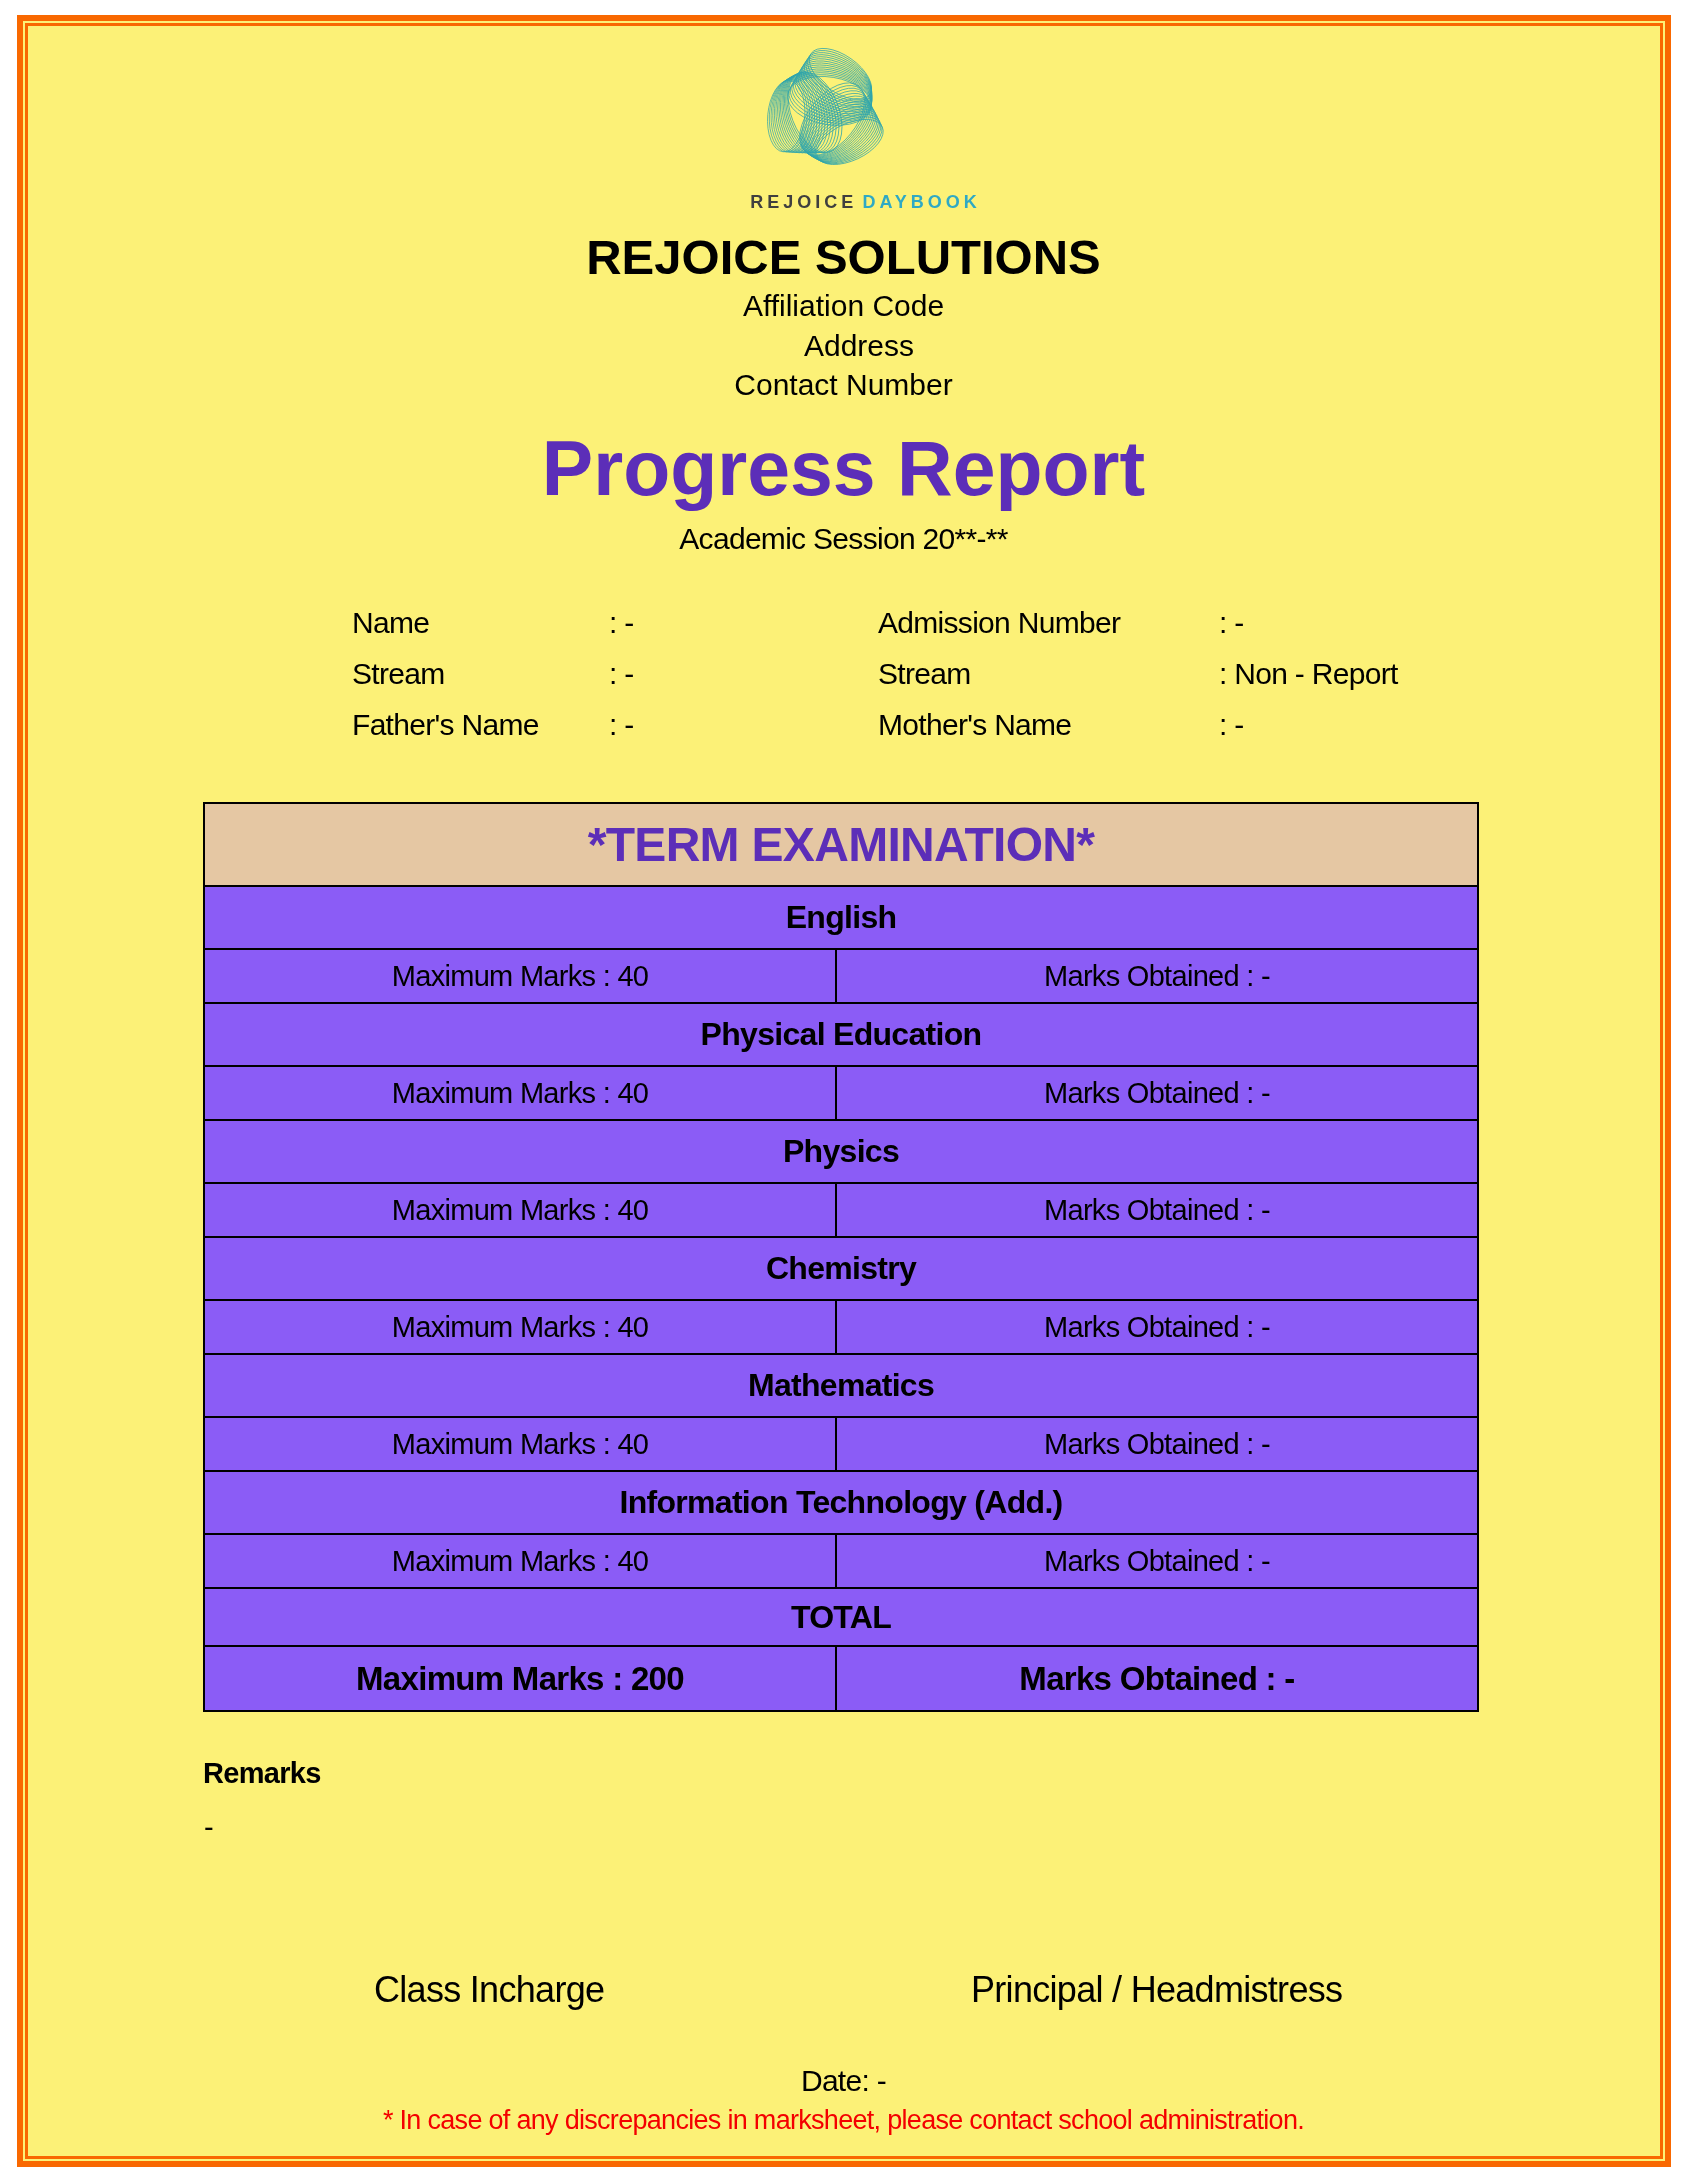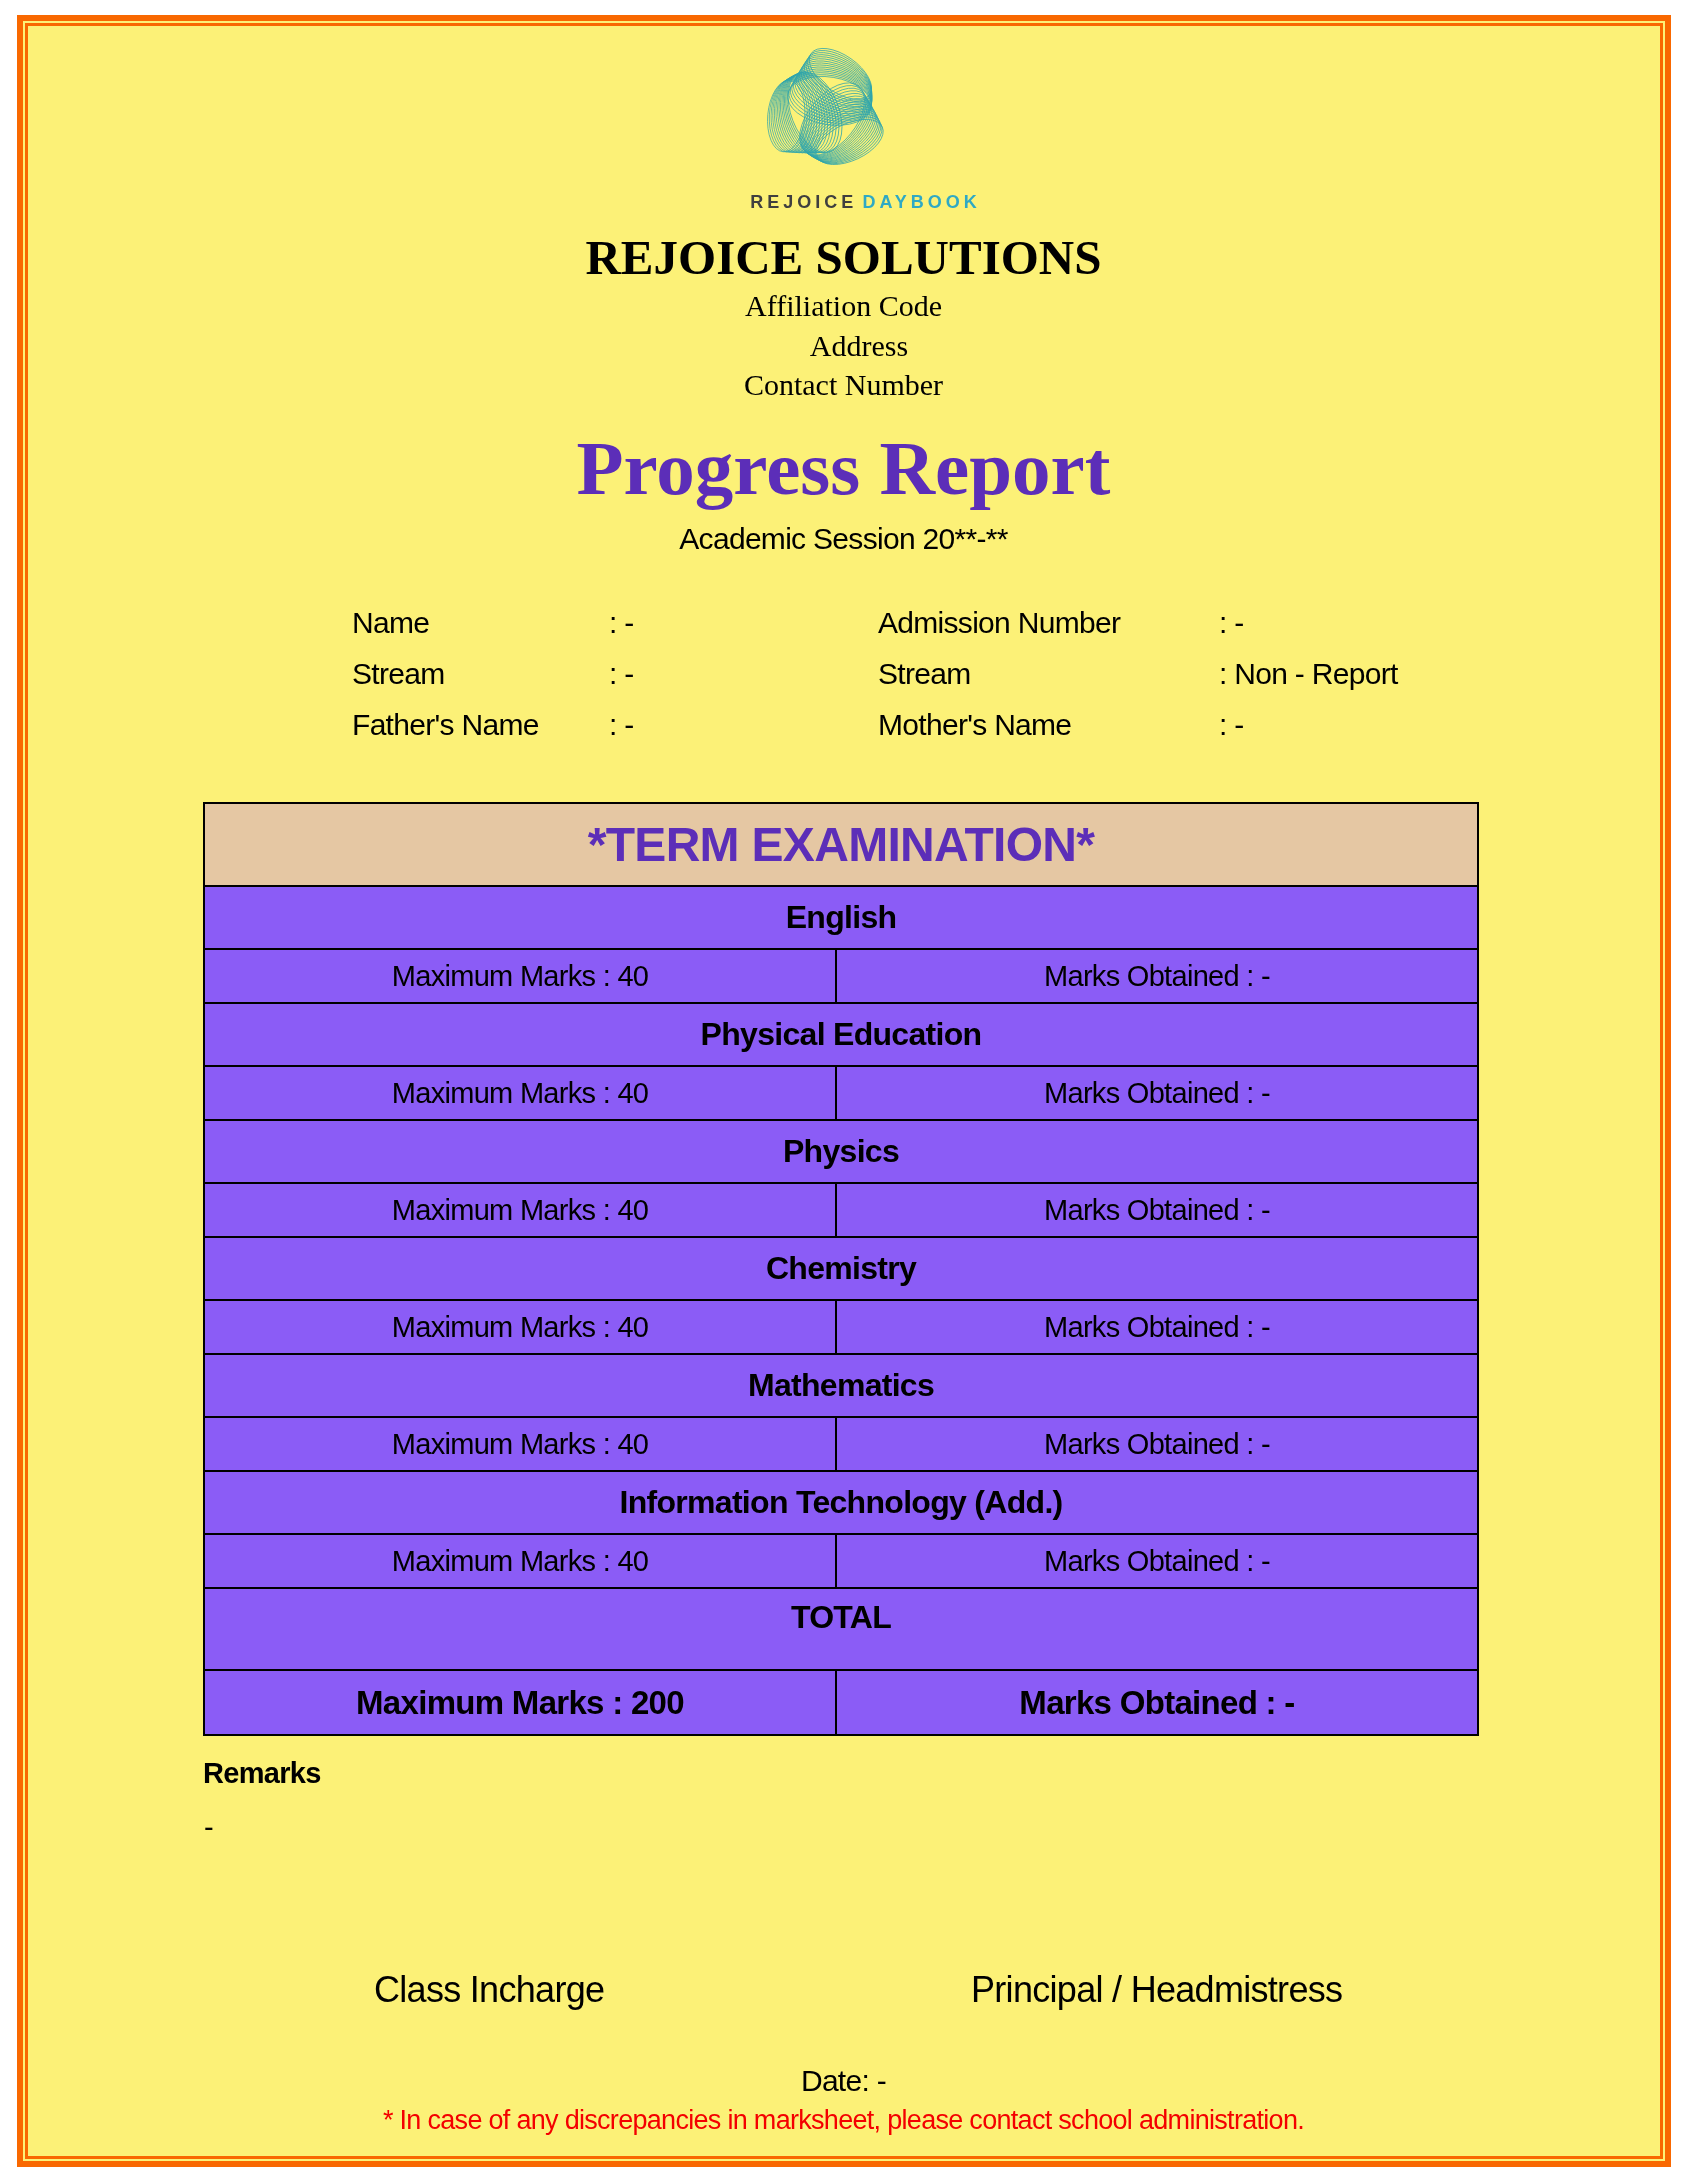--- a/index.html
+++ b/index.html
@@ -32,21 +32,21 @@
 
   .content{position:absolute;inset:0;}
 
   
   .spiro{left:756px;top:30px;width:139px;height:162px;overflow:visible;}
   .logo-text{top:193px;font-size:18px;font-weight:bold;letter-spacing:4px;line-height:1;padding-left:44px;}
   .logo-text .lt1{color:var(--darkText);}
   .logo-text .lt2{color:var(--tealText);padding-left:5.3px;}
 
   
-  .serif{font-family:Liberation Serif, serif;}
+  .serif{font-family:Liberation Sans, sans-serif;}
   .h-school{top:233px;font-size:49px;font-weight:bold;line-height:1;}
   .h-line{font-size:30px;line-height:1;}
   .h-affil{top:291px;}
   .h-addr{top:331px;margin-left:31px;}
   .h-contact{top:370px;}
   .h-progress{top:430px;font-size:77px;font-weight:bold;color:var(--purple);line-height:1;}
   .h-session{top:524px;font-size:30px;letter-spacing:-0.7px;line-height:1;}
 
   
   .info{font-size:30px;letter-spacing:-0.7px;}
@@ -61,21 +61,21 @@
     left:203px;top:802px;width:1276px;box-sizing:border-box;
     border:2.6px solid #000;background:#8b5cf6;letter-spacing:-0.7px;
   }
   .trow{border-top:2.6px solid #000;display:flex;align-items:center;justify-content:center;box-sizing:content-box;}
   .trow.first{border-top:none;}
   .trow-head{height:81px;background:var(--tan);}
   .thead-text{font-size:48px;font-weight:bold;color:var(--purple);}
   .trow-subject{height:61px;font-size:32px;font-weight:bold;}
   .trow-marks{height:52px;font-size:29px;justify-content:flex-start;align-items:stretch;}
   .trow-total-name{height:56px;font-size:32px;font-weight:bold;}
-  .trow-total-marks{height:63px;font-size:33px;font-weight:bold;justify-content:flex-start;align-items:stretch;margin-top:24px;}
+  .trow-total-marks{height:63px;font-size:33px;font-weight:bold;justify-content:flex-start;align-items:stretch;}
   .cell-left{width:632px;box-sizing:border-box;border-right:2px solid #000;display:flex;align-items:center;justify-content:center;}
   .cell-right{flex:1;display:flex;align-items:center;justify-content:center;}
 
   
   .remarks-label{left:203px;top:1759px;font-size:29px;font-weight:bold;letter-spacing:-0.7px;line-height:1;}
   .remarks-value{left:204px;top:1813px;font-size:29px;letter-spacing:-0.7px;line-height:1;}
 
   
   .sig{top:1972px;font-size:36px;letter-spacing:-0.7px;line-height:1;}
   .sig-left{left:374px;}

